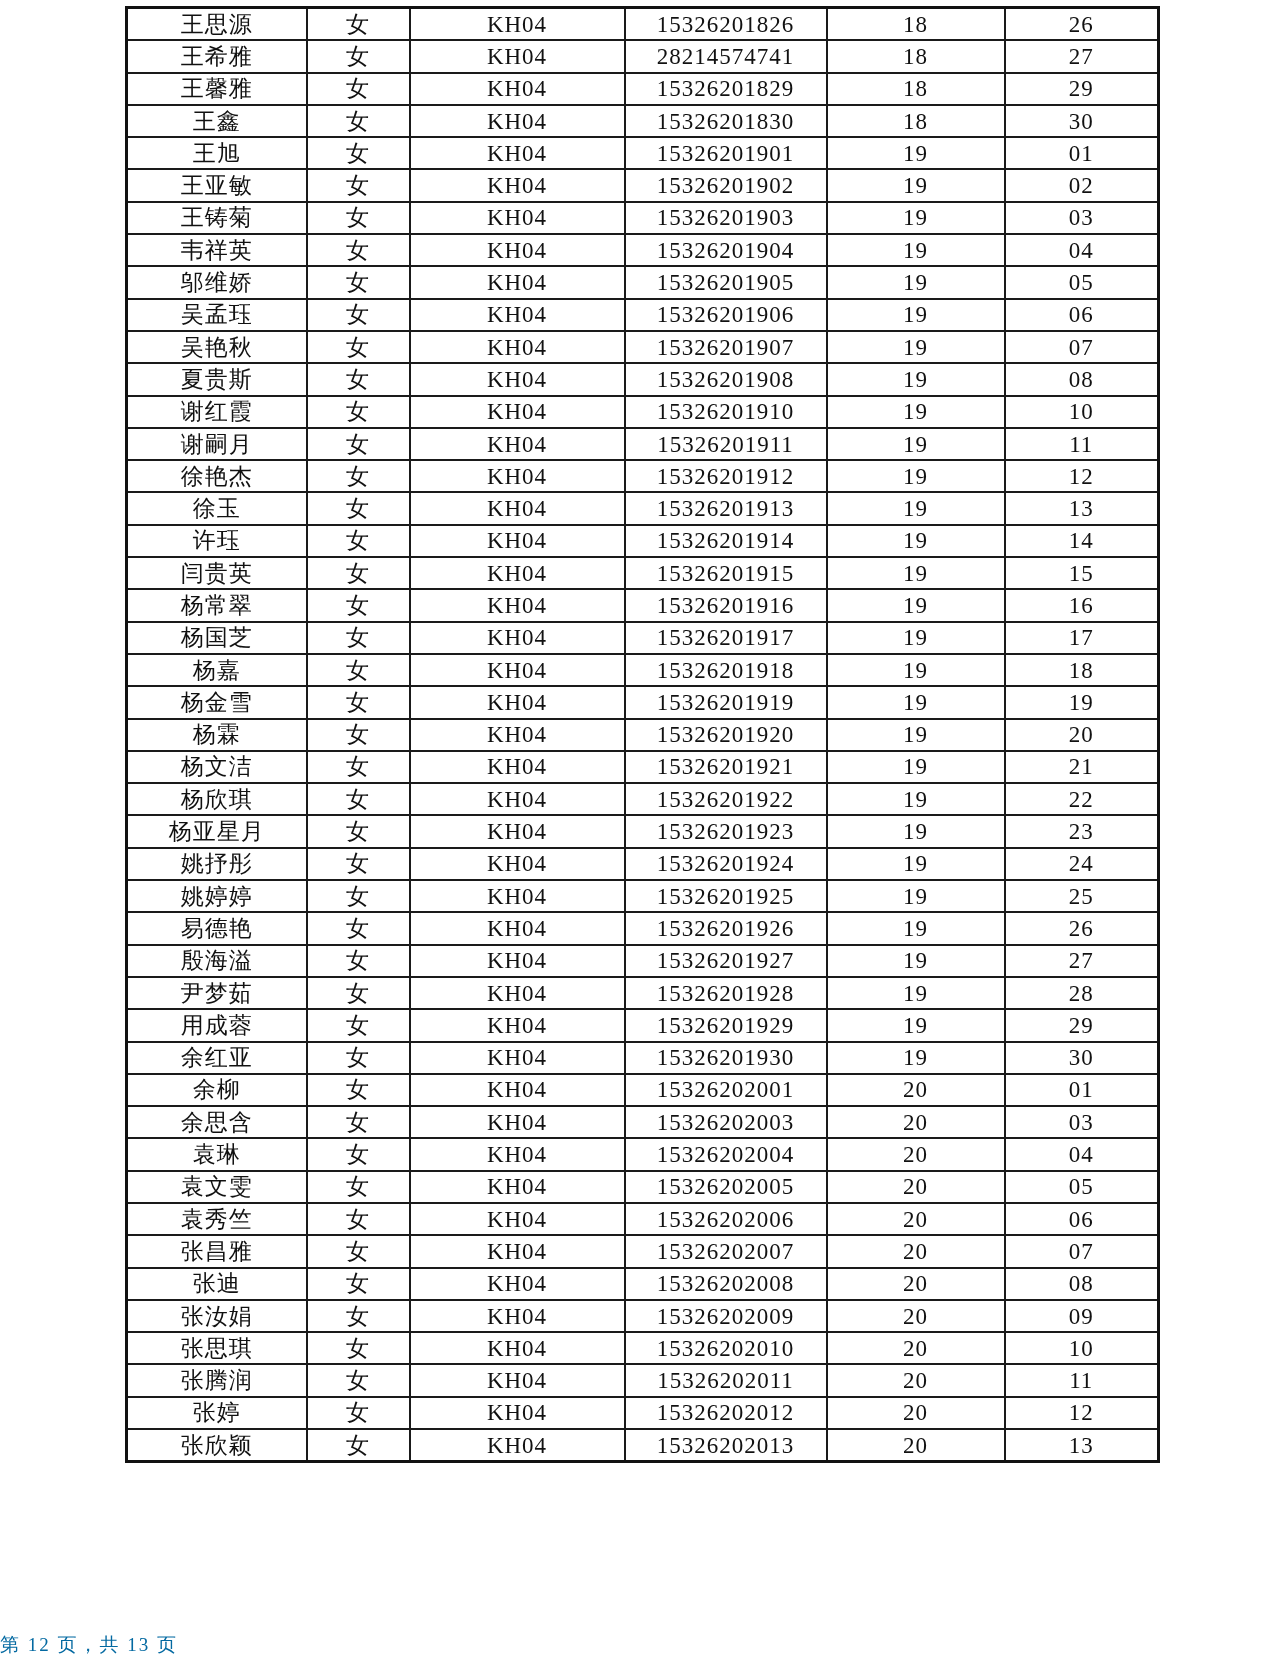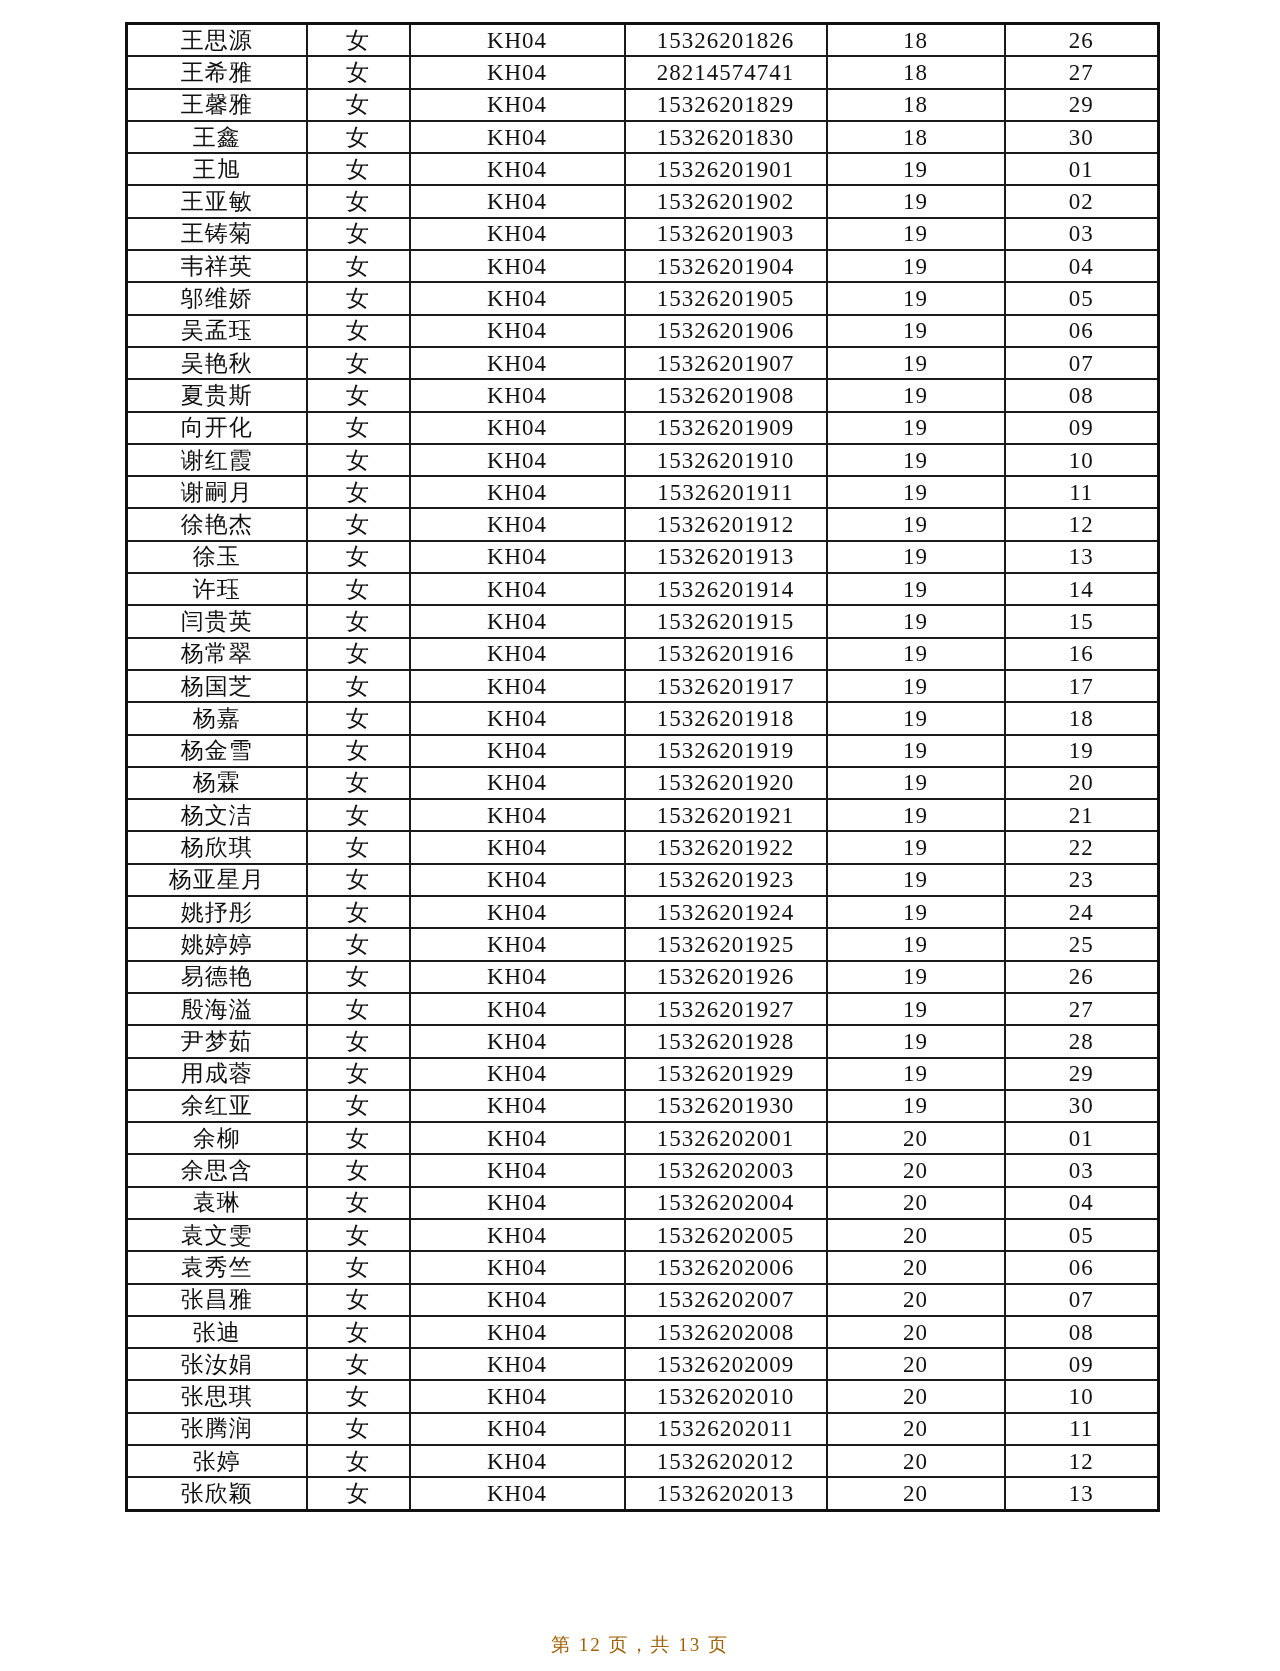--- a/index.html
+++ b/index.html
@@ -12,21 +12,21 @@
     width: 1280px;
     height: 1671px;
     background: #ffffff;
     font-family: "Liberation Serif", "DejaVu Serif", serif;
     color: #111111;
     overflow: hidden;
   }
   table.roster {
     position: absolute;
     left: 125px;
-    top: 22px;
+    top: 6px;
     width: 1032px;
     border-collapse: collapse;
     table-layout: fixed;
     padding-left: 35px;
   }
   table.roster td {
     border: 2px solid #1a1a1a;
     height: 30.3px;
     text-align: center;
     vertical-align: middle;
@@ -44,24 +44,24 @@
   .col-gender{ width: 103px; }
   .col-code  { width: 215px; }
   .col-exam  { width: 202px; }
   .col-room  { width: 178px; }
   .col-seat  { width: 154px; }
   .footer {
     position: absolute;
     left: 0;
     top: 1632px;
     width: 100%;
-    text-align: center;
+    text-align: left;
     font-size: 19px;
     letter-spacing: 2px;
-    color: #a16207;
+    color: #0369a1;
   }
 </style>
 </head>
 <body>
 
 <div class="page">
 
   <table class="roster">
     <colgroup>
       <col class="col-name">
@@ -163,28 +163,20 @@
       </tr>
         <tr>
         <td>夏贵斯</td>
         <td>女</td>
         <td>KH04</td>
         <td>15326201908</td>
         <td>19</td>
         <td>08</td>
       </tr>
         <tr>
-        <td>向开化</td>
-        <td>女</td>
-        <td>KH04</td>
-        <td>15326201909</td>
-        <td>19</td>
-        <td>09</td>
-      </tr>
-        <tr>
         <td>谢红霞</td>
         <td>女</td>
         <td>KH04</td>
         <td>15326201910</td>
         <td>19</td>
         <td>10</td>
       </tr>
         <tr>
         <td>谢嗣月</td>
         <td>女</td>

